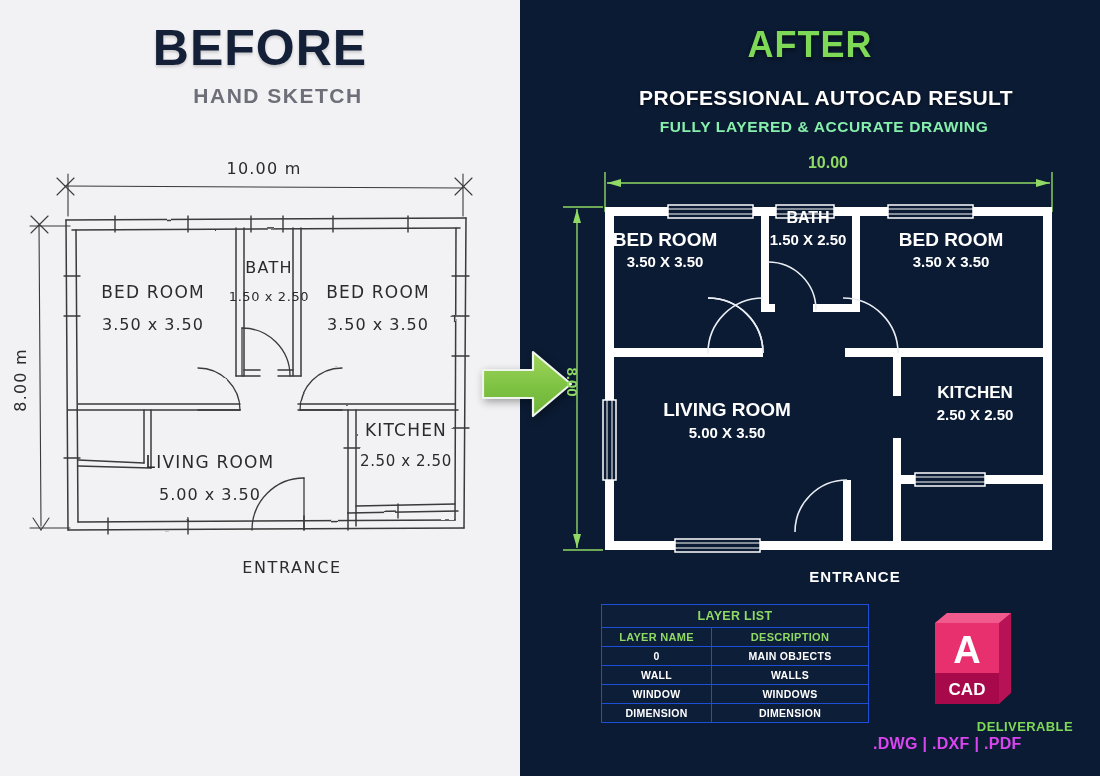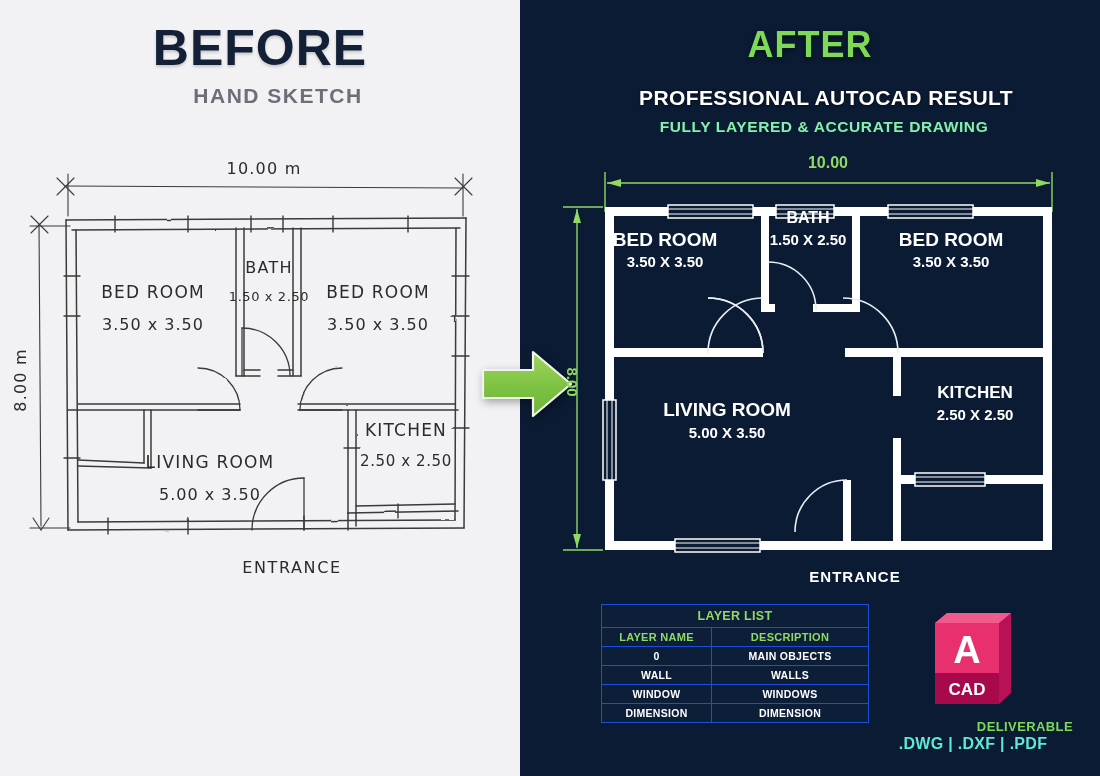--- a/index.html
+++ b/index.html
@@ -76,22 +76,22 @@
   .lt-head{color:#8fd964 !important;font-size:11px !important;}
   .lt-name{width:105px;}
 
   
   .cad-badge{position:absolute;left:933px;top:611px;width:80px;height:95px;}
   .deliverable{
     position:absolute;left:873px;top:719px;width:200px;text-align:right;
     font-size:13px;font-weight:bold;color:#7ed957;letter-spacing:.4px;
   }
   .formats{
-    position:absolute;left:873px;top:735px;width:200px;text-align:center;
-    font-size:16px;font-weight:bold;color:#5eead4;letter-spacing:.3px;
+    position:absolute;left:873px;top:735px;width:200px;text-align:left;
+    font-size:16px;font-weight:bold;color:#d946ef;letter-spacing:.3px;
   }
   .entrance-after{
     position:absolute;left:740px;top:568px;width:230px;text-align:center;
     font-size:15px;font-weight:bold;color:#ffffff;letter-spacing:1px;
   }
 </style>
 </head>
 <body>
 
 <div class="stage">

